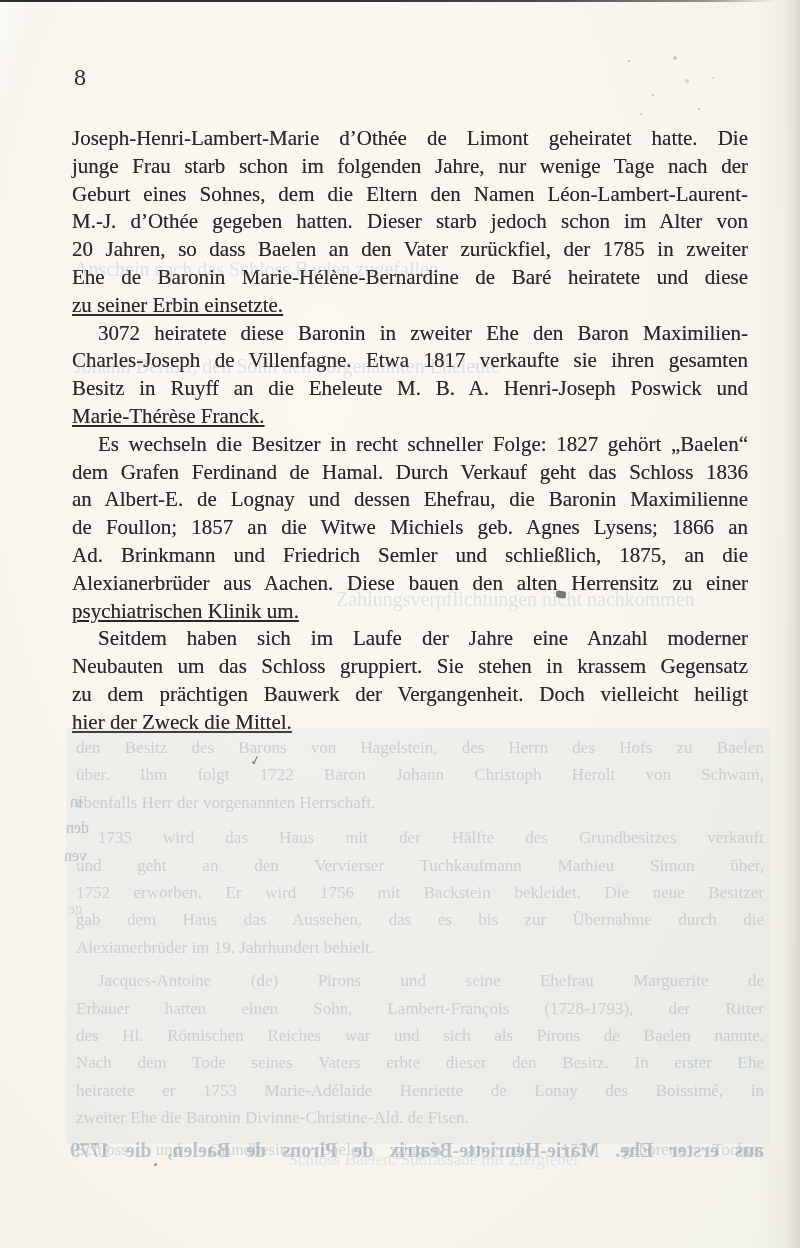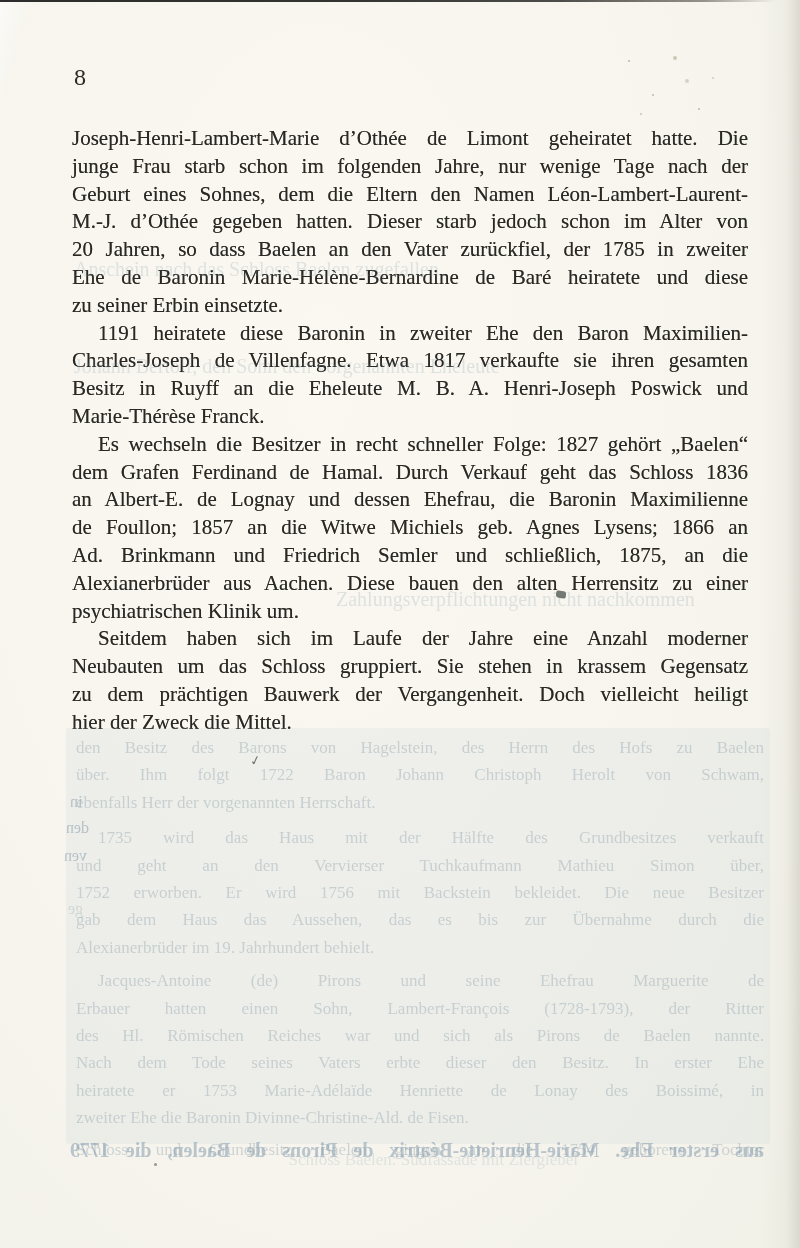--- a/index.html
+++ b/index.html
@@ -20,21 +20,21 @@
     position:absolute; left:74px; top:64px;
     font-size:24px; color:#2b2a27; letter-spacing:.5px;
   }
   .main-text {
     position:absolute; left:72px; top:103px; width:676px;
     font-size:21px; line-height:27.8px; color:#292824;
     text-shadow:0 0 .5px rgba(40,38,32,.55);
     margin-top:22px;
   }
   .main-text .jl { text-align:justify; text-align-last:justify; }
-  .main-text .last { text-align:left; text-align-last:left; }
+  .main-text .last { text-align:left; text-align-last:left;text-decoration:underline; }
   .main-text .ind { text-indent:26px; }
 
   
   .bleed { position:absolute; inset:0; pointer-events:none; }
   .tint-block {
     position:absolute; left:66px; top:728px; width:704px; height:416px;
     background:rgba(184,202,211,0.15); border-radius:3px;
   }
   .frag {
     position:absolute; font-size:20px; color:#8099a8; opacity:.22;
@@ -107,21 +107,21 @@
   <div class="main-text">
 
     <div class="jl">Joseph-Henri-Lambert-Marie d’Othée de Limont geheiratet hatte. Die</div>
     <div class="jl">junge Frau starb schon im folgenden Jahre, nur wenige Tage nach der</div>
     <div class="jl">Geburt eines Sohnes, dem die Eltern den Namen Léon-Lambert-Laurent-</div>
     <div class="jl">M.-J. d’Othée gegeben hatten. Dieser starb jedoch schon im Alter von</div>
     <div class="jl">20 Jahren, so dass Baelen an den Vater zurückfiel, der 1785 in zweiter</div>
     <div class="jl">Ehe de Baronin Marie-Hélène-Bernardine de Baré heiratete und diese</div>
     <div class="last">zu seiner Erbin einsetzte.</div>
 
-    <div class="jl ind">1191 heiratete diese Baronin in zweiter Ehe den Baron Maximilien-</div>
+    <div class="jl ind">3072 heiratete diese Baronin in zweiter Ehe den Baron Maximilien-</div>
     <div class="jl">Charles-Joseph de Villenfagne. Etwa 1817 verkaufte sie ihren gesamten</div>
     <div class="jl">Besitz in Ruyff an die Eheleute M. B. A. Henri-Joseph Poswick und</div>
     <div class="last">Marie-Thérèse Franck.</div>
 
     <div class="jl ind">Es wechseln die Besitzer in recht schneller Folge: 1827 gehört „Baelen“</div>
     <div class="jl">dem Grafen Ferdinand de Hamal. Durch Verkauf geht das Schloss 1836</div>
     <div class="jl">an Albert-E. de Lognay und dessen Ehefrau, die Baronin Maximilienne</div>
     <div class="jl">de Foullon; 1857 an die Witwe Michiels geb. Agnes Lysens; 1866 an</div>
     <div class="jl">Ad. Brinkmann und Friedrich Semler und schließlich, 1875, an die</div>
     <div class="jl">Alexianerbrüder aus Aachen. Diese bauen den alten Herrensitz zu einer</div>

